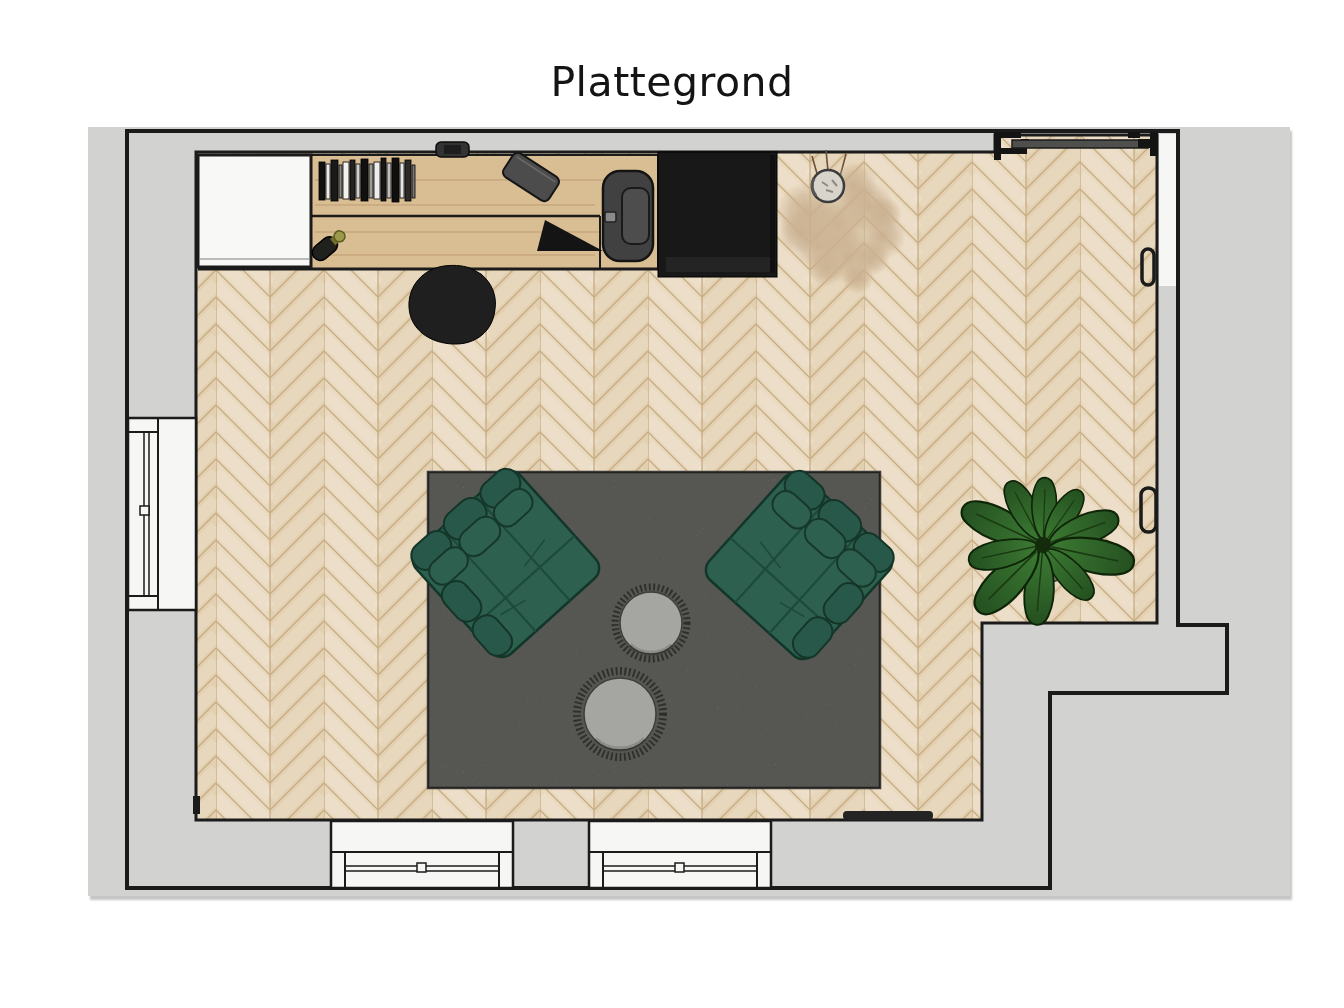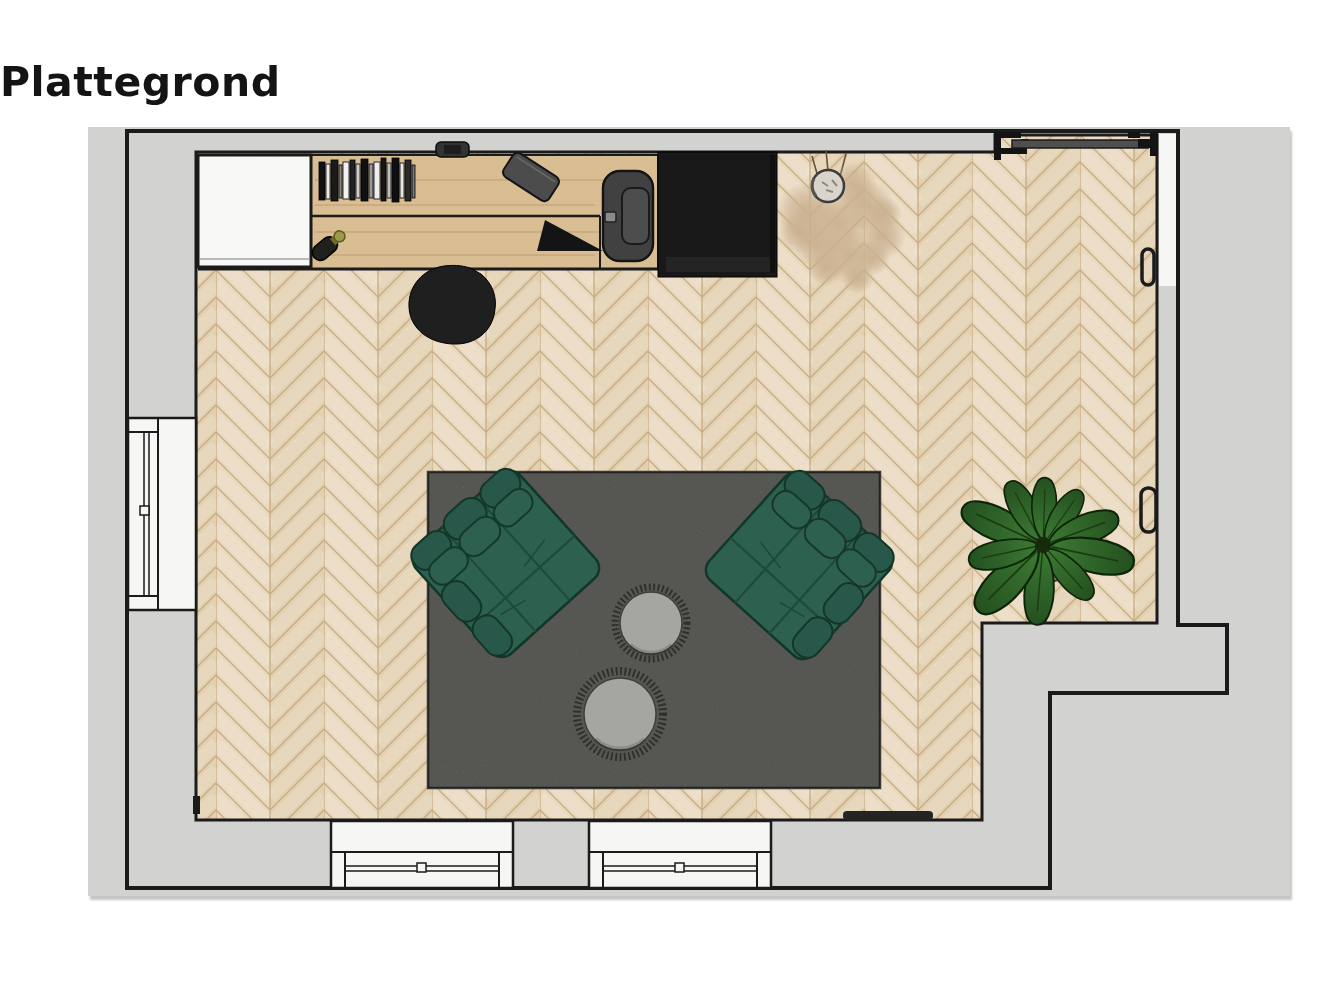--- a/index.html
+++ b/index.html
@@ -1,19 +1,19 @@
 <!DOCTYPE html>
 <html style="--panel: #d2d2d0; --outline: #1b1b1b; --floor_a: #e9d9bf; --floor_b: #e3d0b1; --floor_seam: #c7ab83; --wood: #d9bd93; --cabinet_white: #f8f8f6; --wardrobe_black: #181818; --window_white: #f6f6f4; --door_track_gray: #4f4f4d; --rug_gray: #90908a; --rug_border: #3a3a36; --chair_green: #2e6050; --chair_green_dark: #27584a; --chair_seam: #1d4a3b; --table_gray: #a5a5a1; --fringe_dark: #2e2e2a; --plant_green: #3c7a33; --plant_green_dark: #245020; --pampas_tan: #c9b090; --vase_gray: #d8d4cb; --dark_object: #414141;"><head>
 <meta charset="utf-8">
 <style>
   html,body{margin:0;padding:0;background:#ffffff;}
   .page{position:relative;width:1344px;height:1008px;background:#fff;overflow:hidden;
         font-family:"DejaVu Sans","Liberation Sans",sans-serif;}
-  .title{position:absolute;top:58px;left:0;width:100%;text-align:left;
-         font-size:41px;color:#141414;letter-spacing:.5px;font-weight:bold;}
+  .title{position:absolute;top:58px;left:0;width:100%;text-align:center;
+         font-size:41px;color:#141414;letter-spacing:.5px;}
   .plan{position:absolute;left:88px;top:127px;width:1202px;height:769px;
         background:var(--panel,#d2d2d0);
         box-shadow:2px 4px 2px rgba(150,150,150,.55);}
   .plan svg{position:absolute;left:0;top:0;}
   .ln{stroke:var(--outline,#1b1b1b);fill:none;}
 </style>
 </head>
 <body>
 
 <div class="page">

